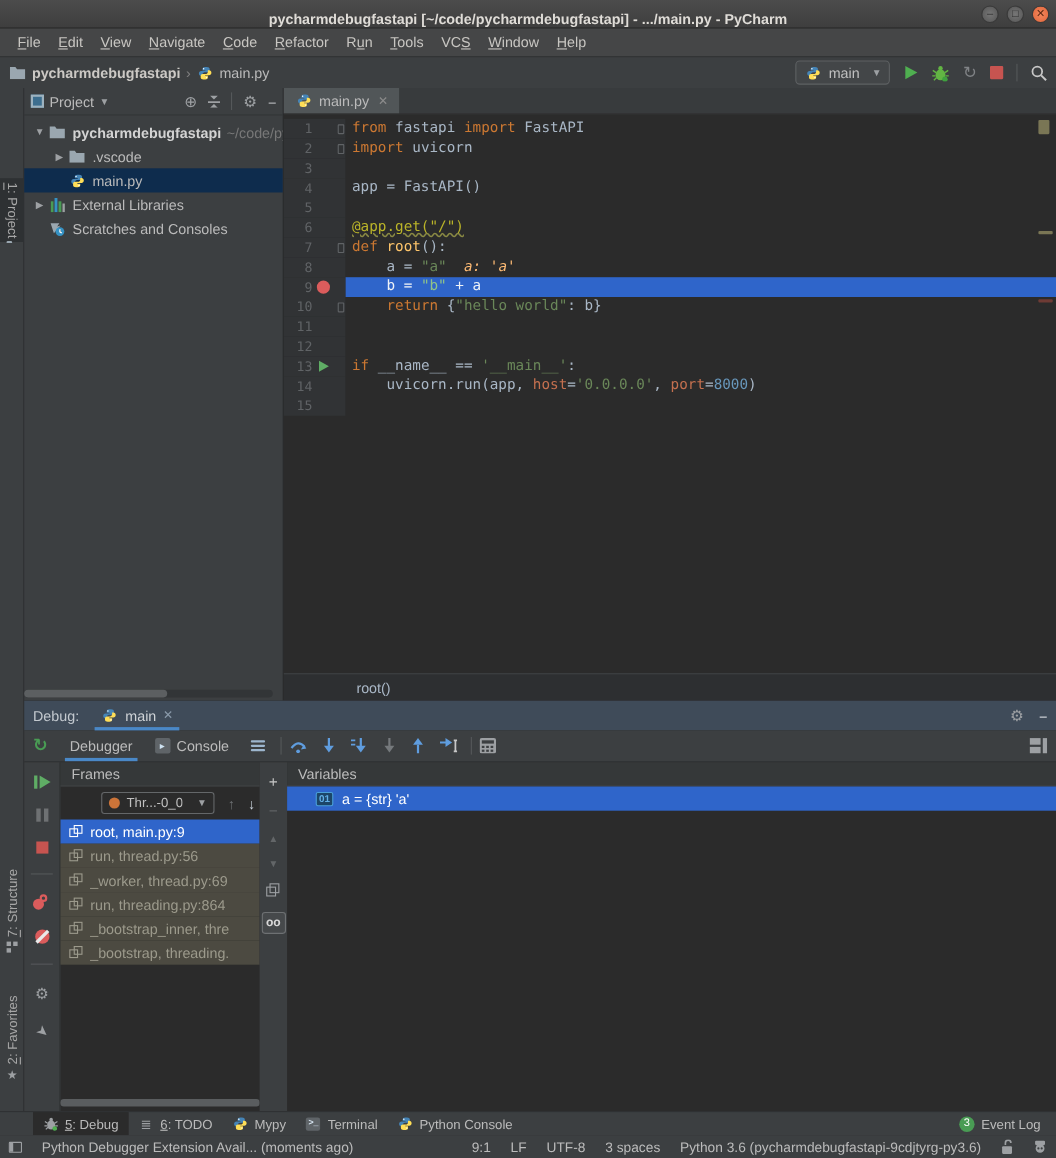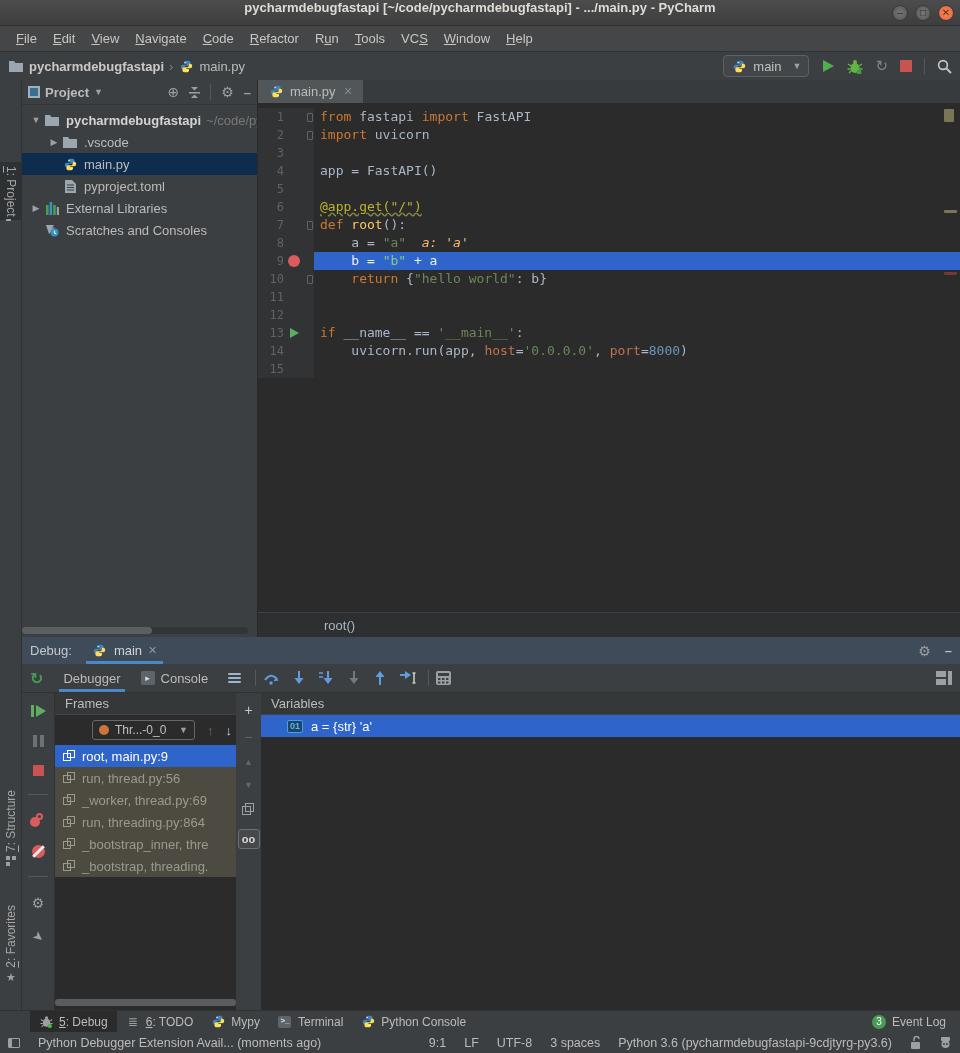--- a/index.html
+++ b/index.html
@@ -3,21 +3,21 @@
 <meta charset="utf-8">
 <style>
   * { margin:0; padding:0; box-sizing:border-box; }
   html,body { background:#222; }
   body { font-family:"Liberation Sans","DejaVu Sans",sans-serif; }
   #app { position:relative; width:960px; height:1053px; background:#2b2b2b; overflow:hidden;
          font-size:13px; color:#bbbbbb; }
 
   
   #titlebar { position:absolute; left:0; top:0; width:960px; height:26px;
-    background:linear-gradient(#4c4c4c,#3e3e3e); display:flex; align-items:flex-start; justify-content:center;
+    background:linear-gradient(#4c4c4c,#3e3e3e); display:flex; align-items:flex-end; justify-content:center;
     border-bottom:1px solid #2e2e2e; }
   #titlebar .title { font-weight:bold; font-size:13px; color:#dfdcd7; }
   .winbtns { position:absolute; right:6px; top:5px; display:flex; gap:7px; }
   .wbtn { width:16px; height:16px; border-radius:50%; background:radial-gradient(#767676,#555);
     border:1px solid #3a3a3a; color:#2e2e2e; font-size:10px; line-height:14px; text-align:center; }
   .wbtn.close { background:radial-gradient(#f5885d,#e0643a); color:#5d2813; }
 
   
   #menubar { position:absolute; left:0; top:26px; width:960px; height:26px; background:#454647;
     display:flex; align-items:center; padding-left:8px; border-bottom:1px solid #303233; }
@@ -49,21 +49,21 @@
   .struct-ico { width:10px; height:10px; margin:4px 0; background:
      linear-gradient(#9da0a3,#9da0a3) 0 0/4px 4px no-repeat,
      linear-gradient(#9da0a3,#9da0a3) 6px 0/4px 4px no-repeat,
      linear-gradient(#9da0a3,#9da0a3) 0 6px/4px 4px no-repeat; }
   .star-ico { color:#9da0a3; font-size:11px; margin:3px 0; }
 
   
   #project { position:absolute; left:22px; top:80px; width:236px; height:557px; background:#3c3f41;
     border-right:1px solid #282a2c; }
   #project-header { height:25px; display:flex; align-items:center; padding:0 6px; border-bottom:1px solid #333537; }
-  #project-header .ph-title { margin-left:5px; color:#bbb;font-weight:bold; }
+  #project-header .ph-title { margin-left:5px; color:#bbb; }
   .ph-caret { color:#9da0a3; font-size:9px; margin-left:5px; }
   .ph-right { margin-left:auto; display:flex; align-items:center; gap:10px; color:#9da0a3; }
   .proj-sq { width:12px; height:12px; background:#3c6e8f; border:2px solid #9db2bf; }
   #tree { padding-top:4px; font-size:13px; }
   .tree-row { height:22px; display:flex; align-items:center; color:#bbb; white-space:nowrap; overflow:hidden; }
   .tree-row.selected { background:#0e2c4d; }
   .tree-row .arrow { width:16px; text-align:center; color:#9da0a3; font-size:9px; flex:none; }
   .tree-row .lbl { margin-left:6px; }
   .tree-row .lbl.bold { font-weight:bold; color:#d3d3d3; }
   .tree-row .suffix { color:#787878; margin-left:5px; }
@@ -337,31 +337,20 @@
           <span class="icon16">
             <svg width="13" height="13" viewBox="0 0 16 16">
               <path fill="#4584b6" d="M7.9 1C6 1 5 1.9 5 3.2V5h3.2v.7H3.6C2.1 5.7 1 6.8 1 8.5S2.1 11.3 3.6 11.3H5V9.6C5 8.2 6.2 7 7.6 7h3.2C12 7 13 6 13 4.8V3.2C13 1.9 11.8 1 9.9 1z"></path>
               <circle cx="6.3" cy="3" r=".8" fill="#fff"></circle>
               <path fill="#ffde57" d="M8.1 15c1.9 0 2.9-.9 2.9-2.2V11H7.8v-.7h4.6c1.5 0 2.6-1.1 2.6-2.8S13.9 4.7 12.4 4.7H11v1.7C11 7.8 9.8 9 8.4 9H5.2C4 9 3 10 3 11.2v1.6C3 14.1 4.2 15 6.1 15z"></path>
               <circle cx="9.7" cy="13" r=".8" fill="#fff"></circle>
             </svg>
           </span>
           <span class="lbl">main.py</span>
         </div>
-        <div class="tree-row" style="padding-left: 40px;">
-          <span class="icon16">
-            <svg width="11" height="13" viewBox="0 0 11 13">
-              <path fill="#9aa7b0" d="M0 0h7l4 4v9H0z"></path>
-              <g stroke="#3c3f41" stroke-width="1">
-                <path d="M2 5h7M2 7.5h7M2 10h7"></path>
-              </g>
-            </svg>
-          </span>
-          <span class="lbl">pyproject.toml</span>
-        </div>
         <div class="tree-row" style="padding-left: 6px;">
           <span class="arrow">▶</span>
           <span class="icon16">
             <svg width="13" height="13" viewBox="0 0 13 13">
               <rect x="0" y="3" width="2.6" height="10" fill="#499c54"></rect>
               <rect x="3.6" y="0" width="2.6" height="13" fill="#3592c4"></rect>
               <rect x="7.2" y="3" width="2.6" height="10" fill="#499c54"></rect>
               <rect x="10.8" y="5" width="2.2" height="8" fill="#9da0a3"></rect>
             </svg>
           </span>

